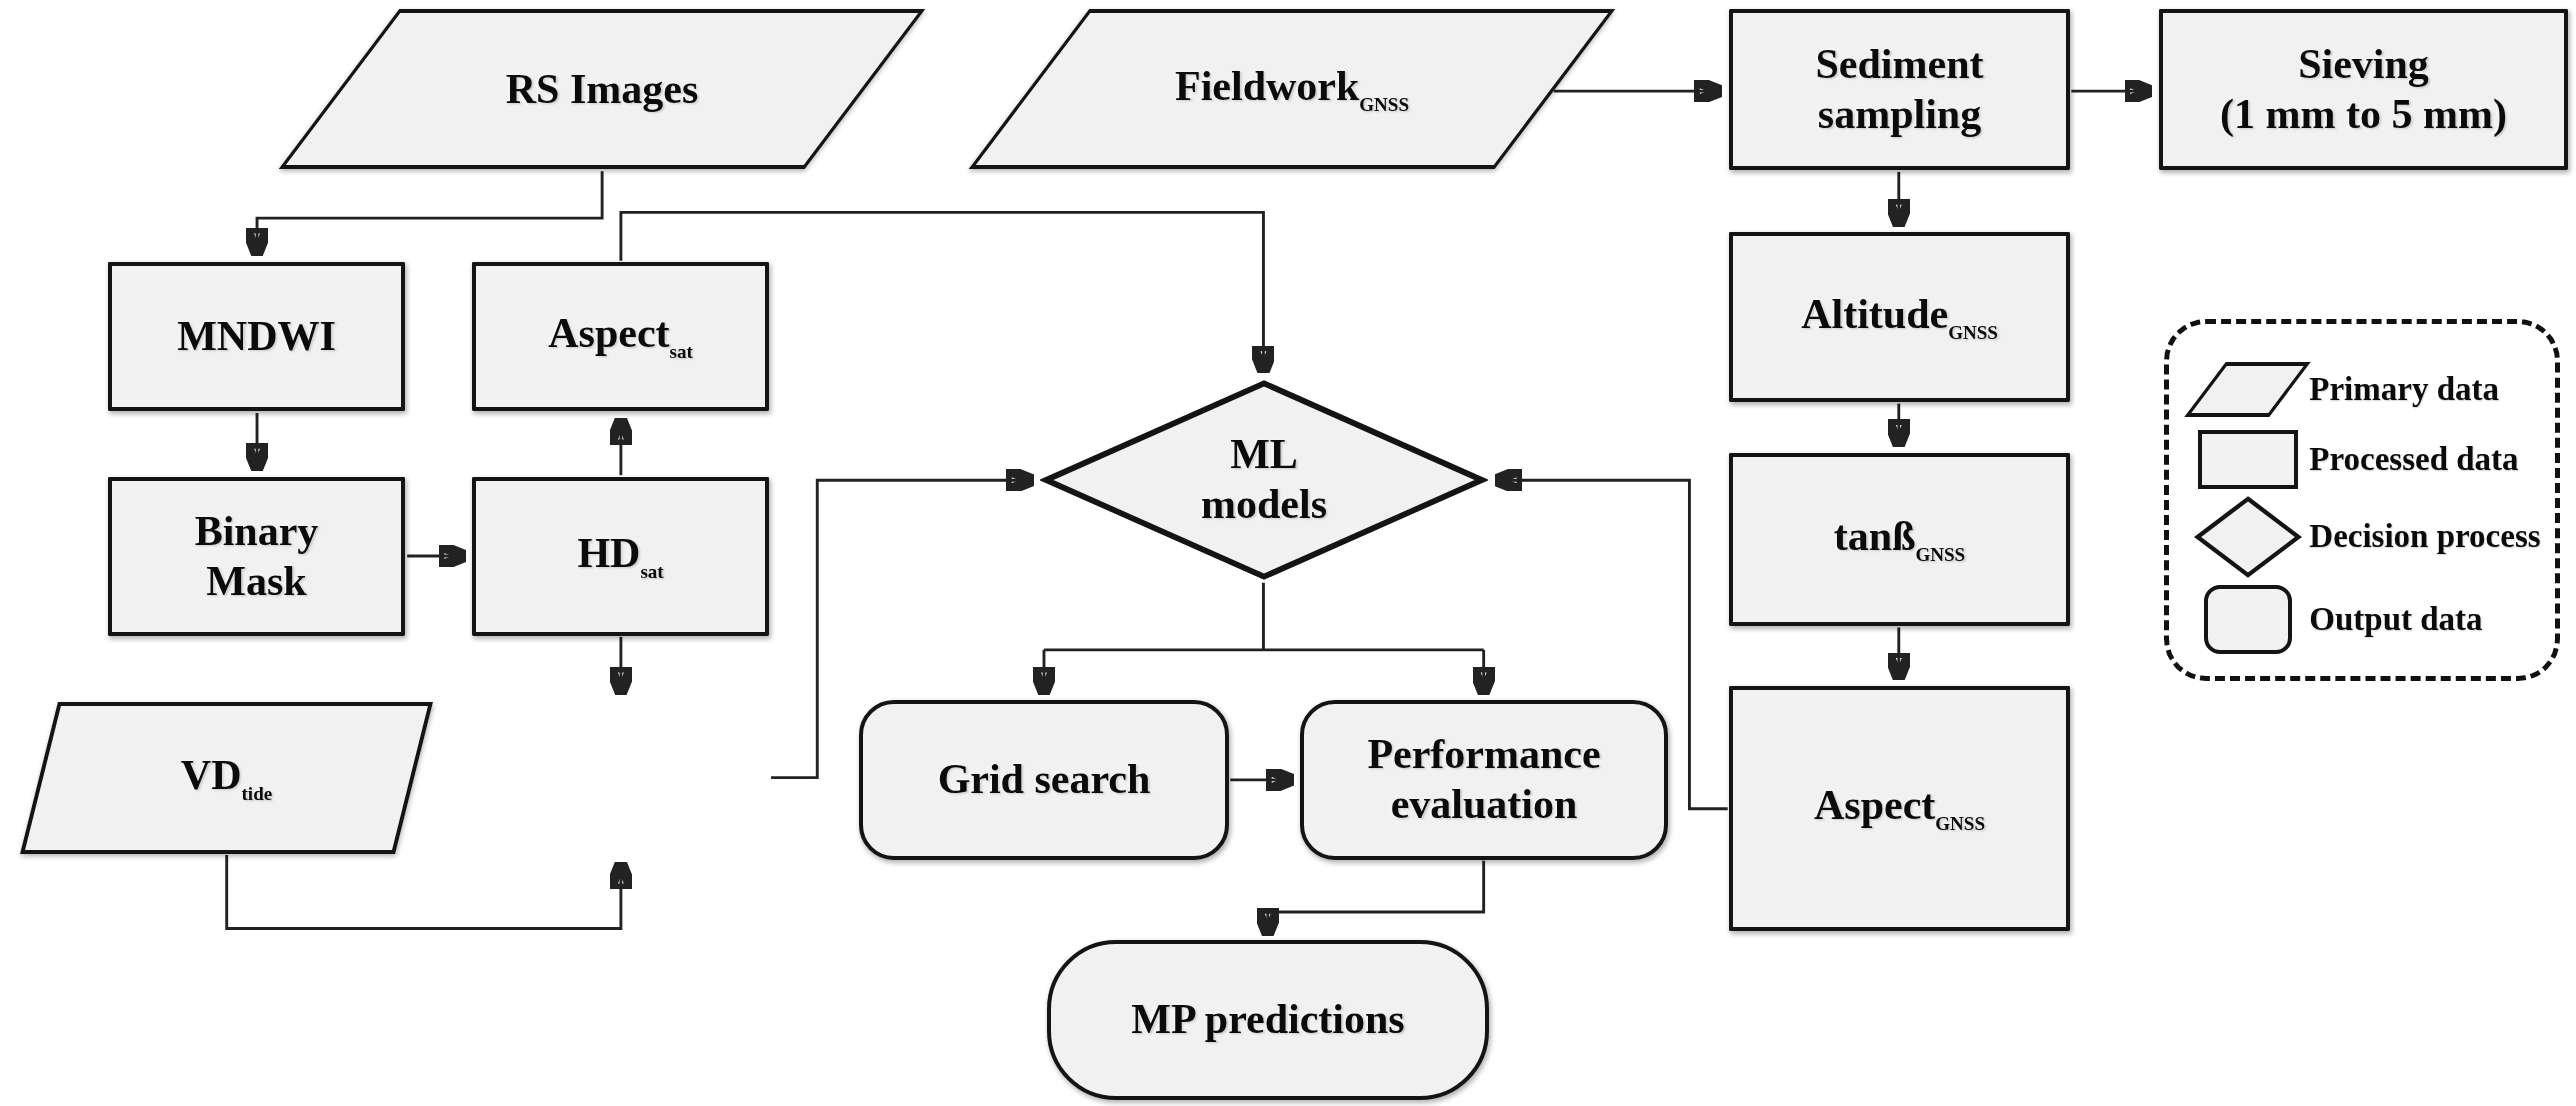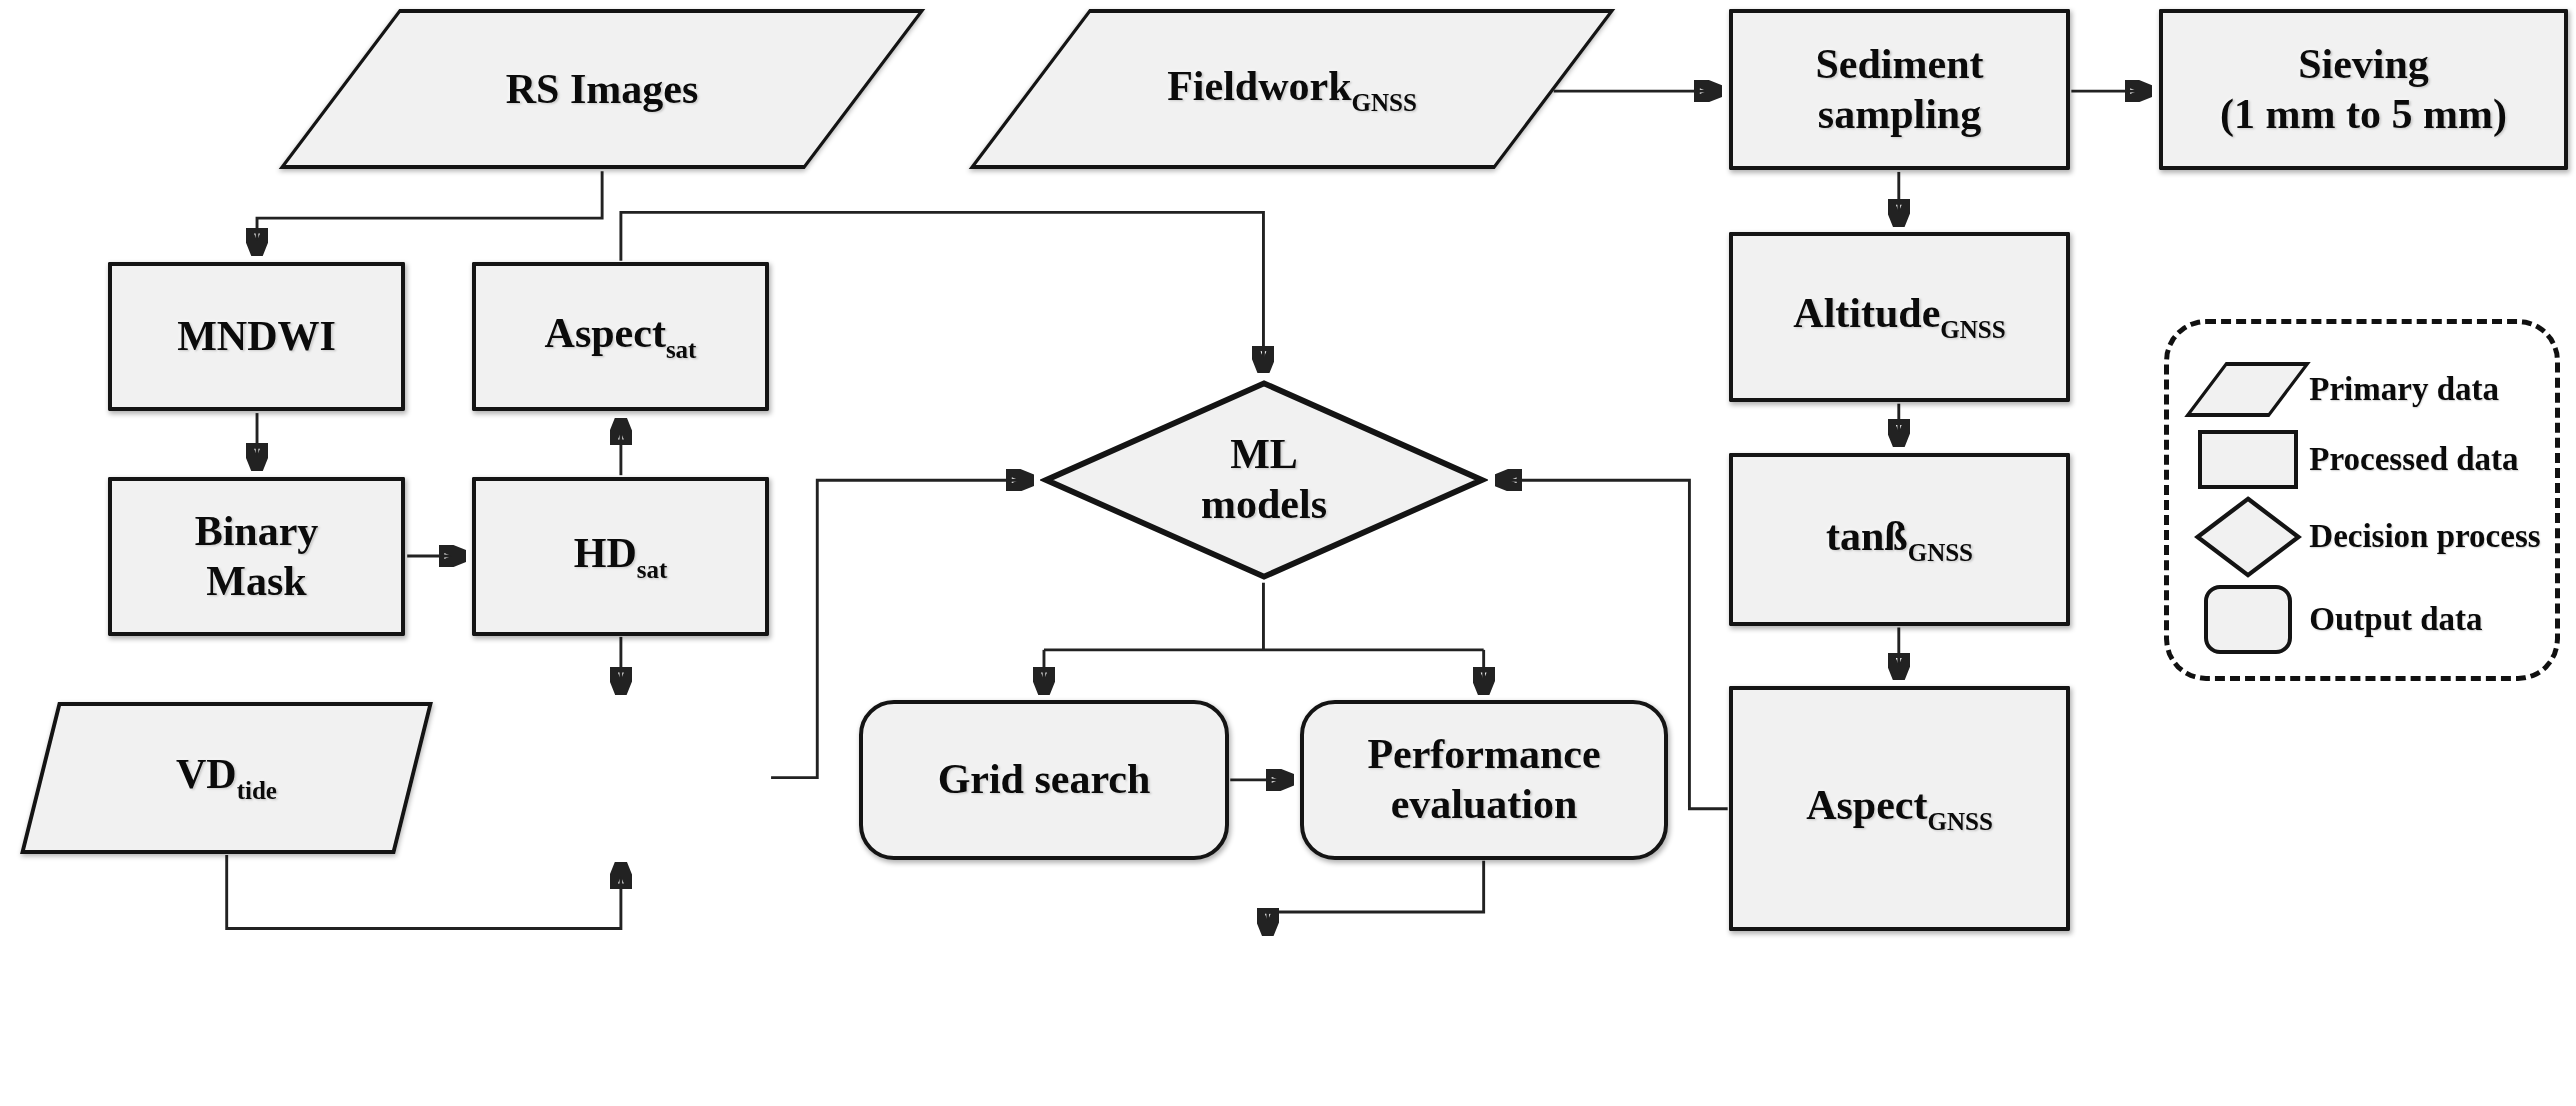--- a/index.html
+++ b/index.html
@@ -15,21 +15,21 @@
   #wires path{stroke:#222222;stroke-width:4;fill:none;}
 
   
   .node{position:absolute;display:flex;align-items:center;justify-content:center;text-align:center;}
   .node .label{
     position:relative;z-index:2;
     font-weight:bold;font-size:42px;line-height:1.18;color:#0b0b0b;
     text-shadow:0 0 4.3px rgba(255,255,255,.95), 1.4px 1.4px 2.2px rgba(0,0,0,.28);
     white-space:nowrap;
   }
-  .node .sub{font-size:25px;font-weight:bold;vertical-align:-10.8px;}
+  .node .sub{font-size:19px;font-weight:bold;vertical-align:-10.8px;}
   .shape-bg{
     position:absolute;left:0;top:0;right:0;bottom:0;z-index:1;
     background:#f1f1f1;border:4.3px solid #141414;box-sizing:border-box;
     box-shadow:1.4px 2.2px 5px rgba(0,0,0,.30);
   }
   .rect .shape-bg{border-radius:1.4px;}
   .rounded .shape-bg{border-radius:35px;}
   .rounded-big .shape-bg{border-radius:69px;}
   .para37 .shape-bg{transform:skewX(-37deg);}
   .para14 .shape-bg{transform:skewX(-14deg);}
@@ -170,20 +170,24 @@
   </div>
 
   <div class="node rounded" style="left:1300px;top:700px;width:368px;height:160px;">
     <div class="shape-bg"></div>
     <div class="label">
       <span>Performance</span><br>
       <span>evaluation</span>
     </div>
   </div>
 
+  <div class="node rounded-big" style="left:1047px;top:940px;width:442px;height:160px;">
+    <div class="shape-bg"></div>
+    <div class="label"><span>MP predictions</span></div>
+  </div>
 
   <div id="legend">
     <div class="legend-row" style="top:32px;height:66px;">
       <div class="legend-icon-wrap">
           <div class="li-shape li-para"></div>
         </div>
       <span class="legend-label">Primary data</span>
     </div>
     <div class="legend-row" style="top:103px;height:65px;">
       <div class="legend-icon-wrap">

